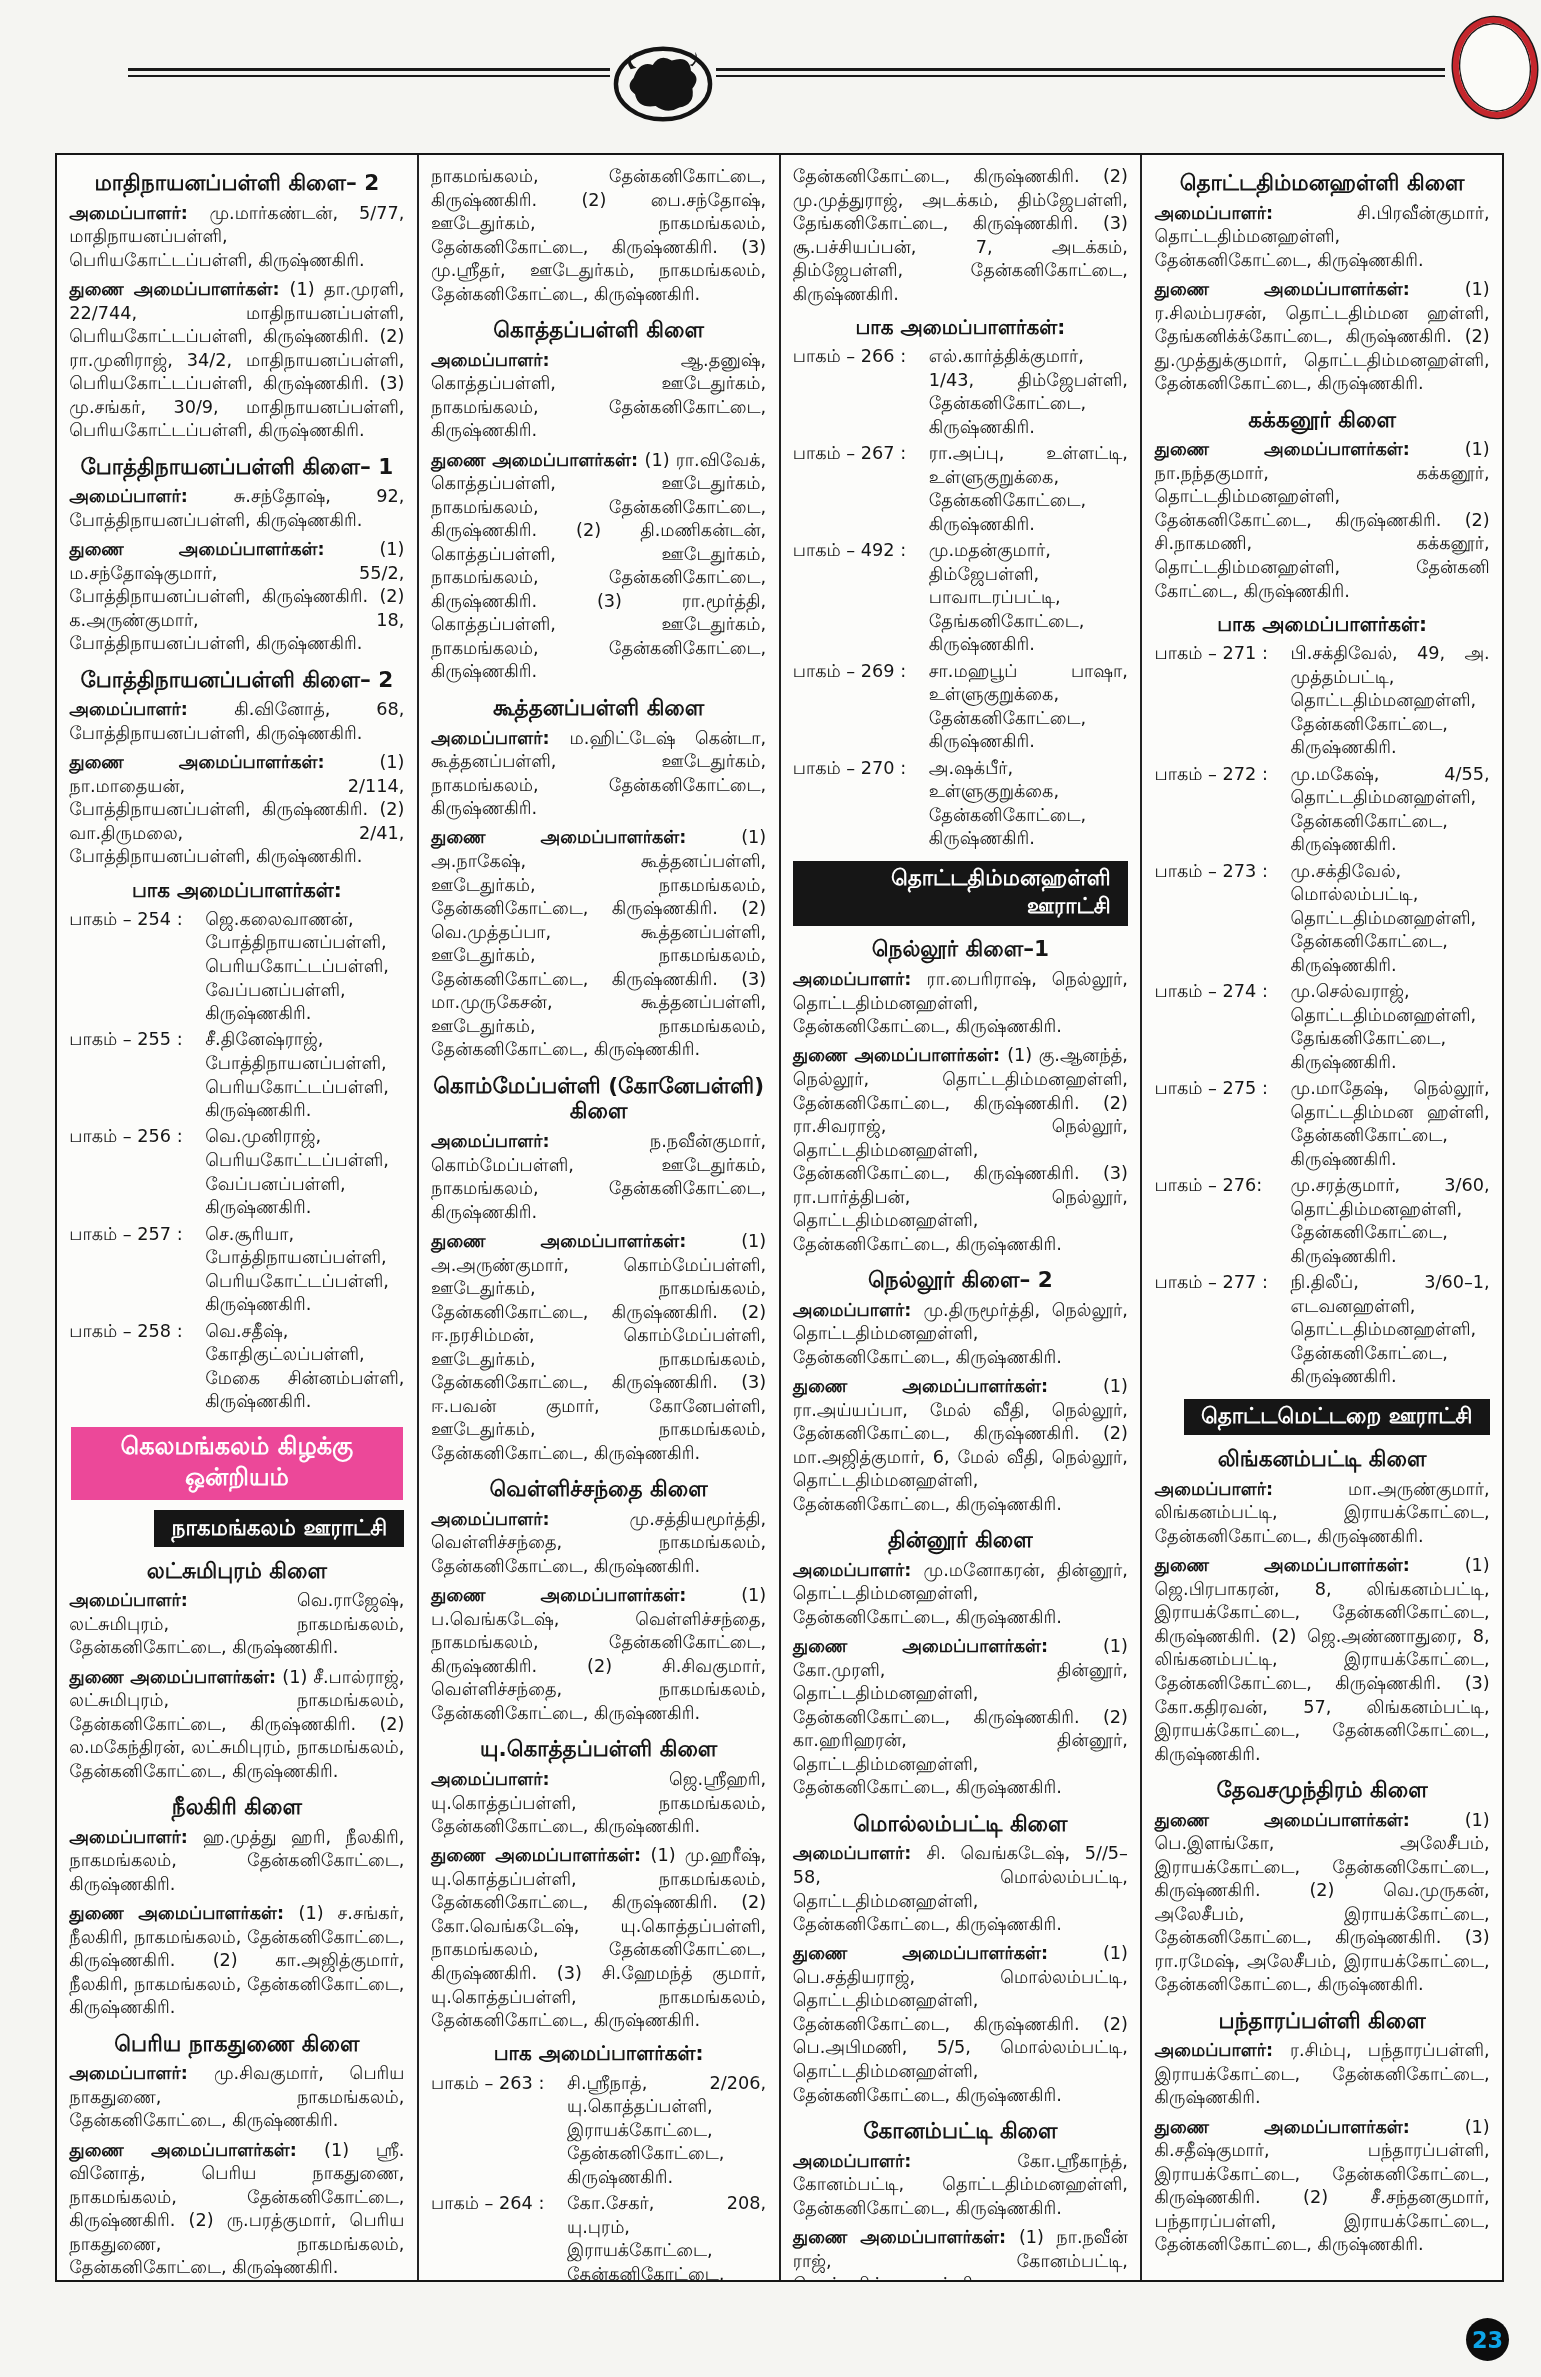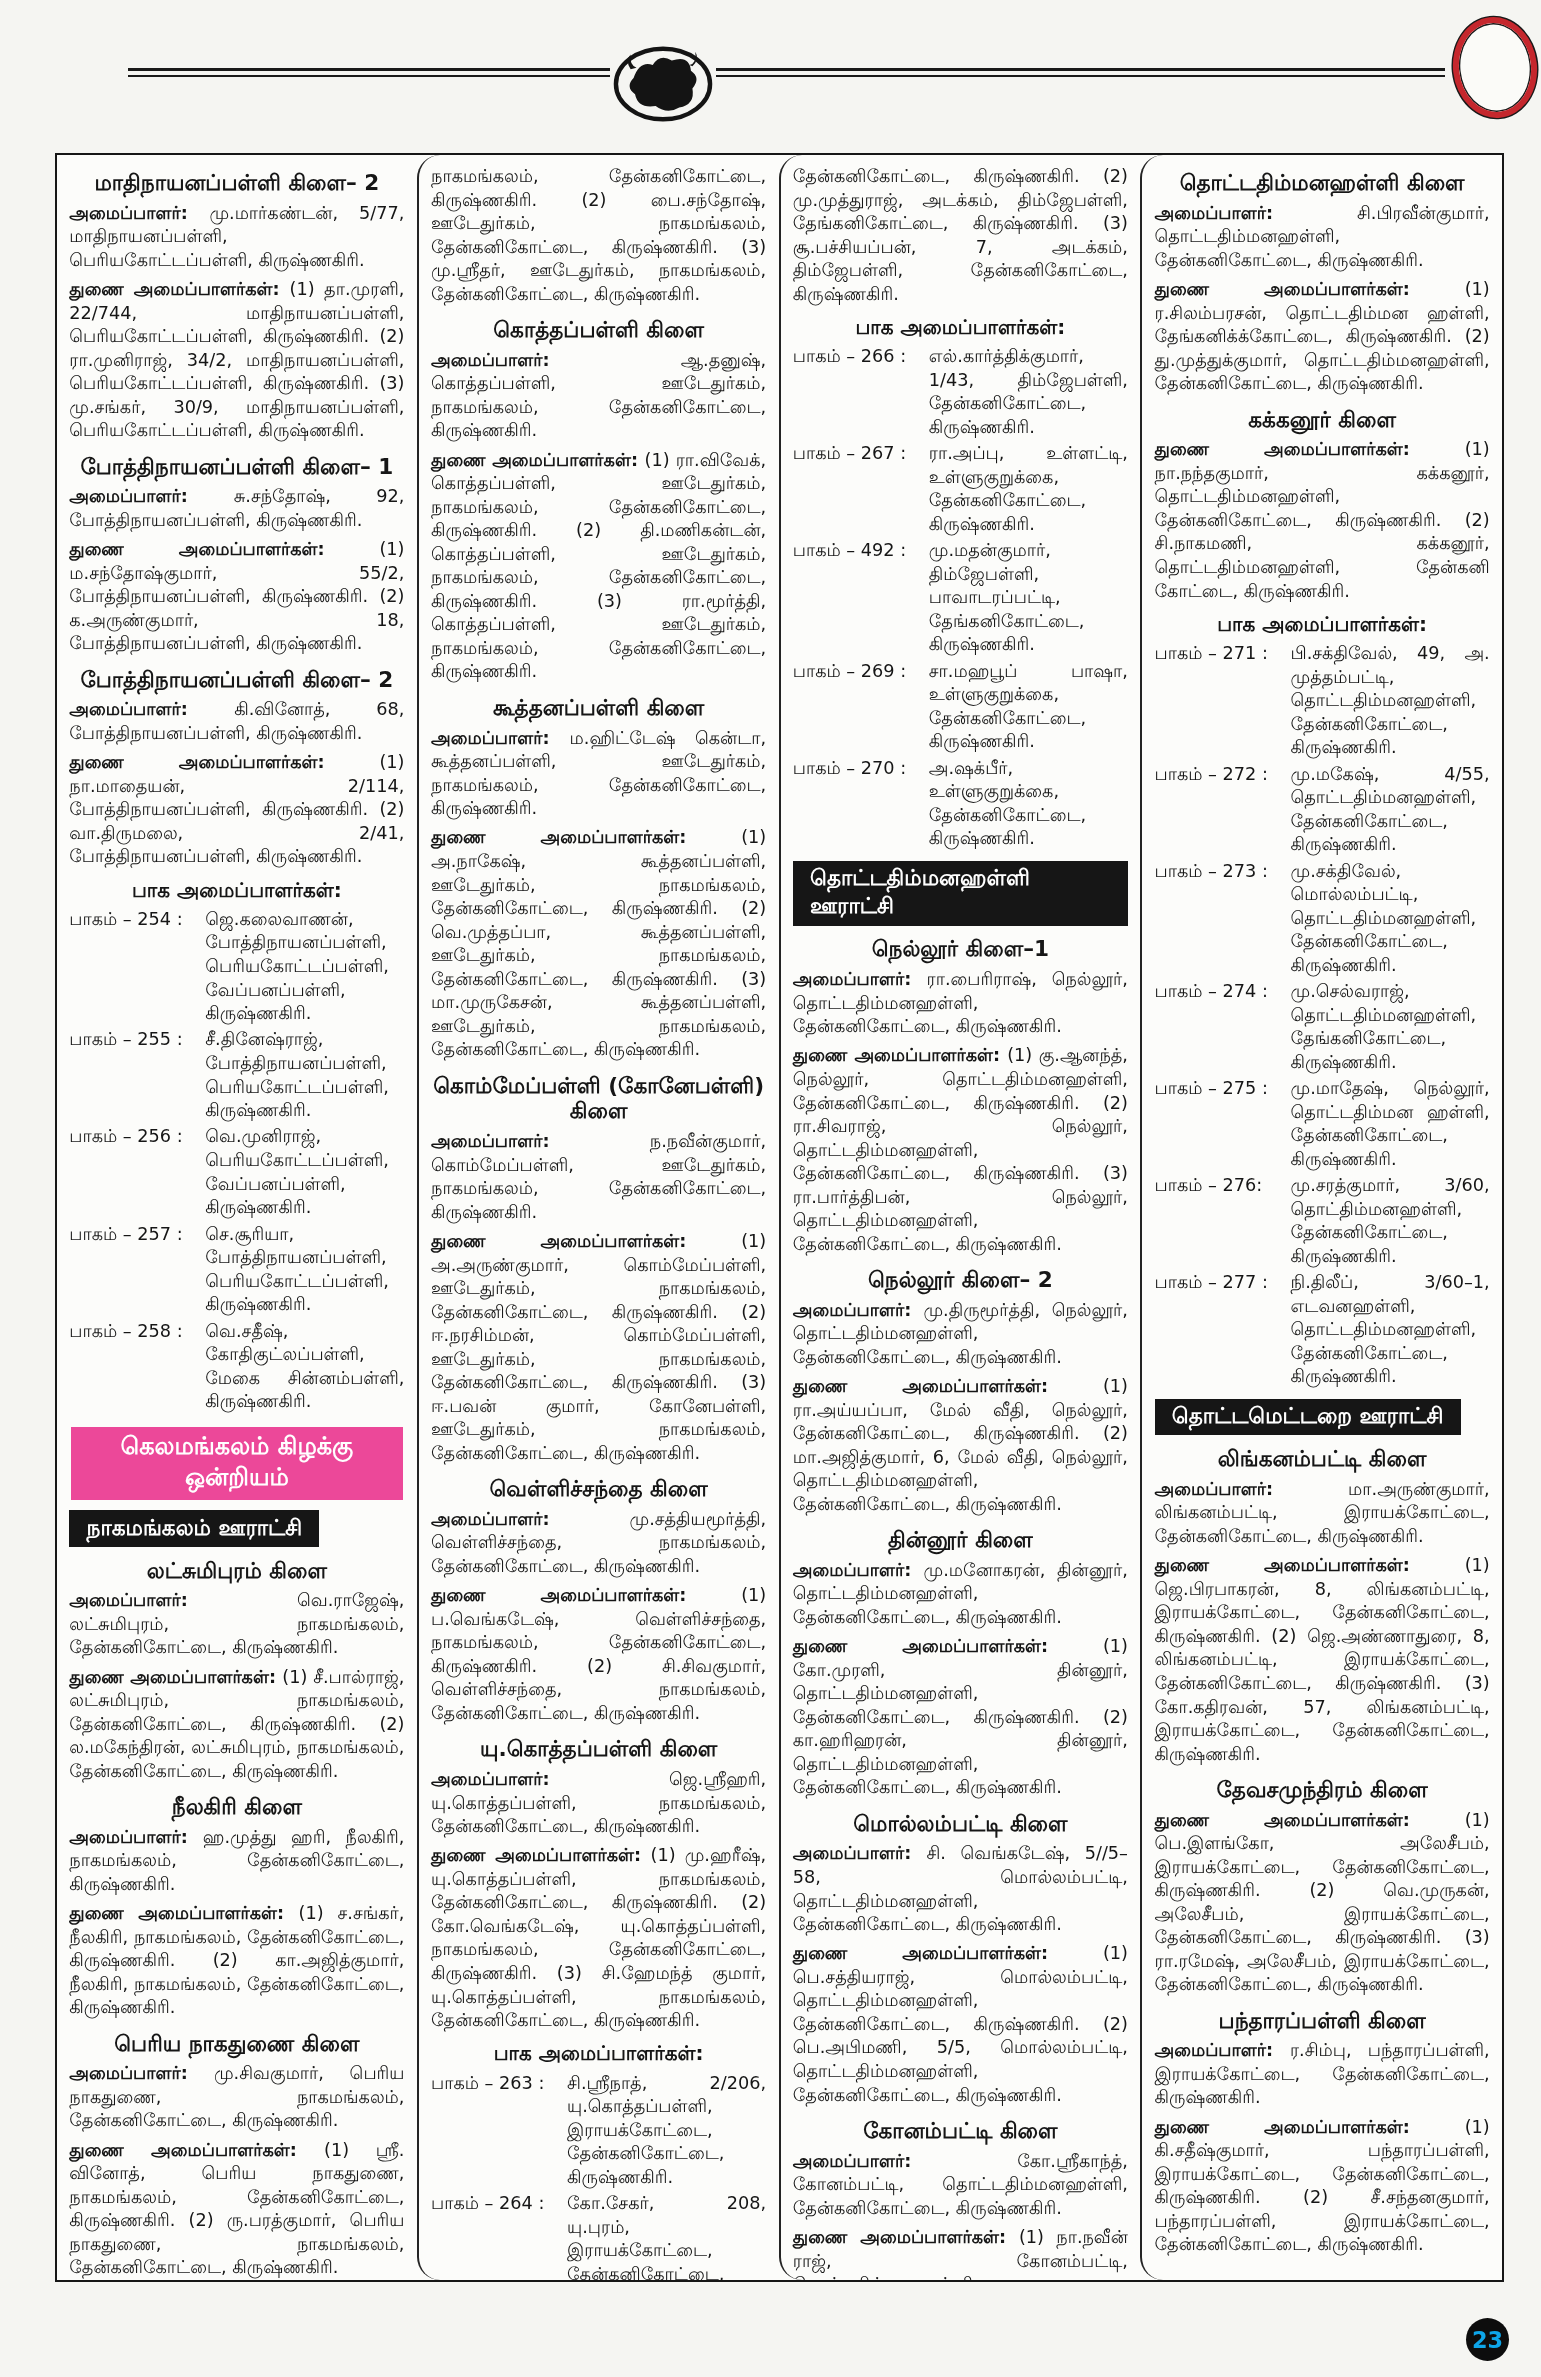--- a/index.html
+++ b/index.html
@@ -9,31 +9,31 @@
   .rule{position:absolute;height:3.6px;border-top:3.6px solid #1a1a1a;border-bottom:2.2px solid #1a1a1a;}
   .rule-left{left:128px;top:68px;width:482px;}
   .rule-right{left:716px;top:68px;width:729px;}
   .bull{position:absolute;left:613px;top:45px;width:100px;height:78px;}
   .redstamp{position:absolute;left:1453px;top:17.3px;width:72px;height:89px;
             border:6.5px solid #c5272d;border-radius:50%;background:#fbfbf8;
             box-shadow:0 0 0 1.4px #1a1a1a, inset 0 0 0 1.4px #1a1a1a;transform:rotate(-6deg);}
   
   .frame{position:absolute;left:55px;top:153px;width:1449px;height:2129px;
          border:2.2px solid #161616;background:#fcfcfa;display:flex;box-sizing:border-box;}
-  .col{flex:1 1 0;min-width:0;padding:4.3px 12.3px 0;overflow:hidden;border-radius:23px;}
+  .col{flex:1 1 0;min-width:0;padding:4.3px 12.3px 0;overflow:hidden;}
   .col+.col{border-left:2.2px solid #242424;}
   .bh{font-weight:bold;font-size:21.6px;text-align:center;margin:10.8px 0 5px;line-height:1.2;}
   .para{font-size:17.7px;line-height:1.33;text-align:justify;margin:5.8px 0;}
   .sub{font-weight:bold;font-size:20px;text-align:center;margin:8.7px 0 4.3px;}
   .part{display:flex;font-size:17.7px;line-height:1.33;margin:2.9px 0;}
   .pno{flex:0 0 136px;}
   .ptx{flex:1;text-align:justify;}
   .union{background:#ec4899;color:#fff;font-weight:bold;font-size:24px;text-align:center;
          padding:5.8px 2.9px;margin:13px 1.4px 7.2px;}
-  .secwrap{text-align:left;margin:10px 0 5.8px;}
+  .secwrap{text-align:right;margin:10px 0 5.8px;}
   .sec{display:inline-block;background:#161616;color:#fff;font-weight:bold;font-size:21.6px;padding:4.3px 17.3px;}
   .badge{position:absolute;left:1466px;top:2318px;width:43px;height:43px;background:#0d0d0d;
          border-radius:50%;color:#0ea5e9;font-weight:bold;font-size:22.4px;
          display:flex;align-items:center;justify-content:center;}
 </style>
 </head>
 <body>
 
 <div class="page">
   <div class="rule rule-left"></div>

